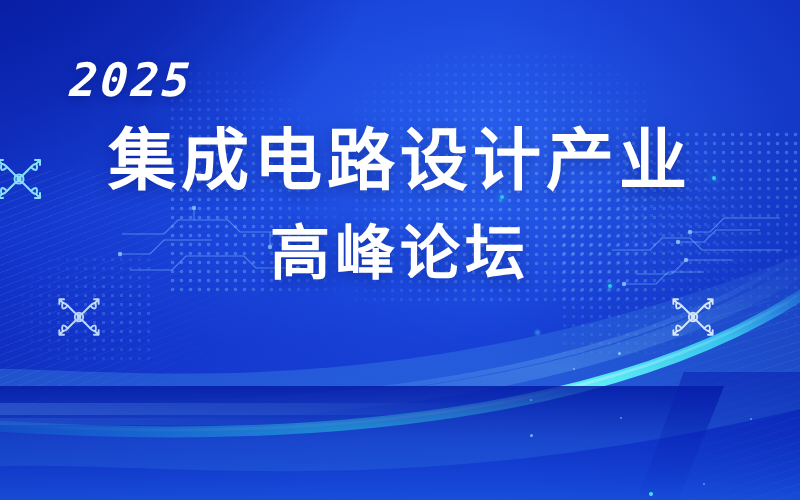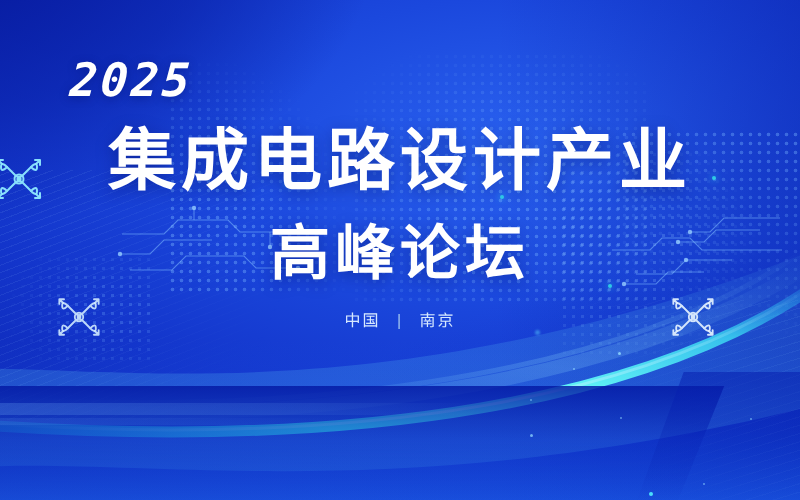--- a/index.html
+++ b/index.html
@@ -339,21 +339,16 @@
   </div>
 
   <div class="content">
 
     <div class="year">2025</div>
 
     <div class="title-line title-1">集成电路设计产业</div>
 
     <div class="title-line title-2">高峰论坛</div>
 
-    <div class="subtitle">
-      <span>中国</span>
-      <span class="sep">|</span>
-      <span>南京</span>
-    </div>
 
   </div>
 
 </div>
 
 </body></html>

